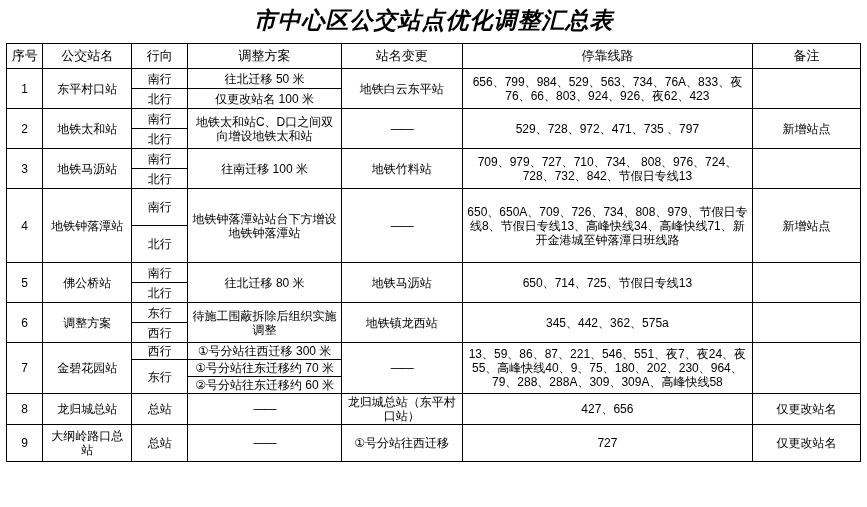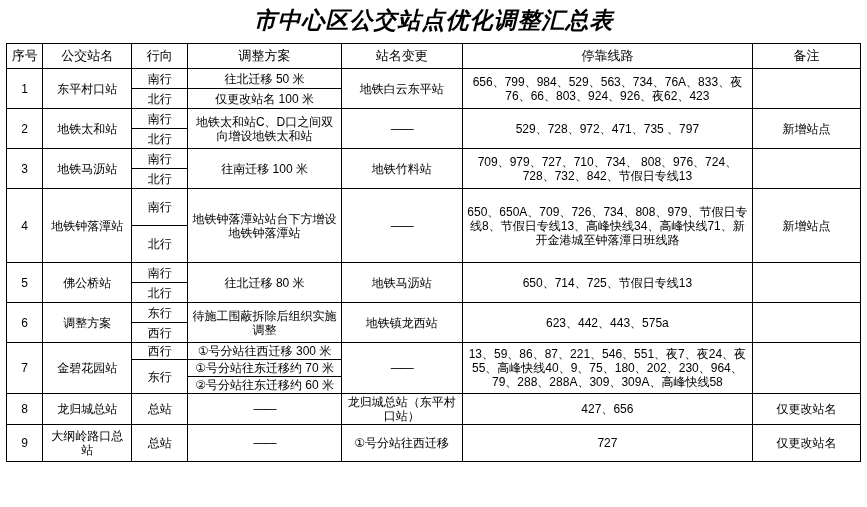--- a/index.html
+++ b/index.html
@@ -177,21 +177,21 @@
       <tr class="sub-row">
         <td>北行</td>
       </tr>
 
       <tr class="sub-row">
         <td rowspan="2">6</td>
         <td rowspan="2" class="name">调整方案</td>
         <td>东行</td>
         <td rowspan="2" class="plan">待施工围蔽拆除后组织实施调整</td>
         <td rowspan="2" class="chg">地铁镇龙西站</td>
-        <td rowspan="2" class="lines">623、442、443、575a</td>
+        <td rowspan="2" class="lines">345、442、362、575a</td>
         <td rowspan="2"></td>
       </tr>
       <tr class="sub-row">
         <td>西行</td>
       </tr>
 
       <tr>
         <td rowspan="3">7</td>
         <td rowspan="3" class="name">金碧花园站</td>
         <td>西行</td>

